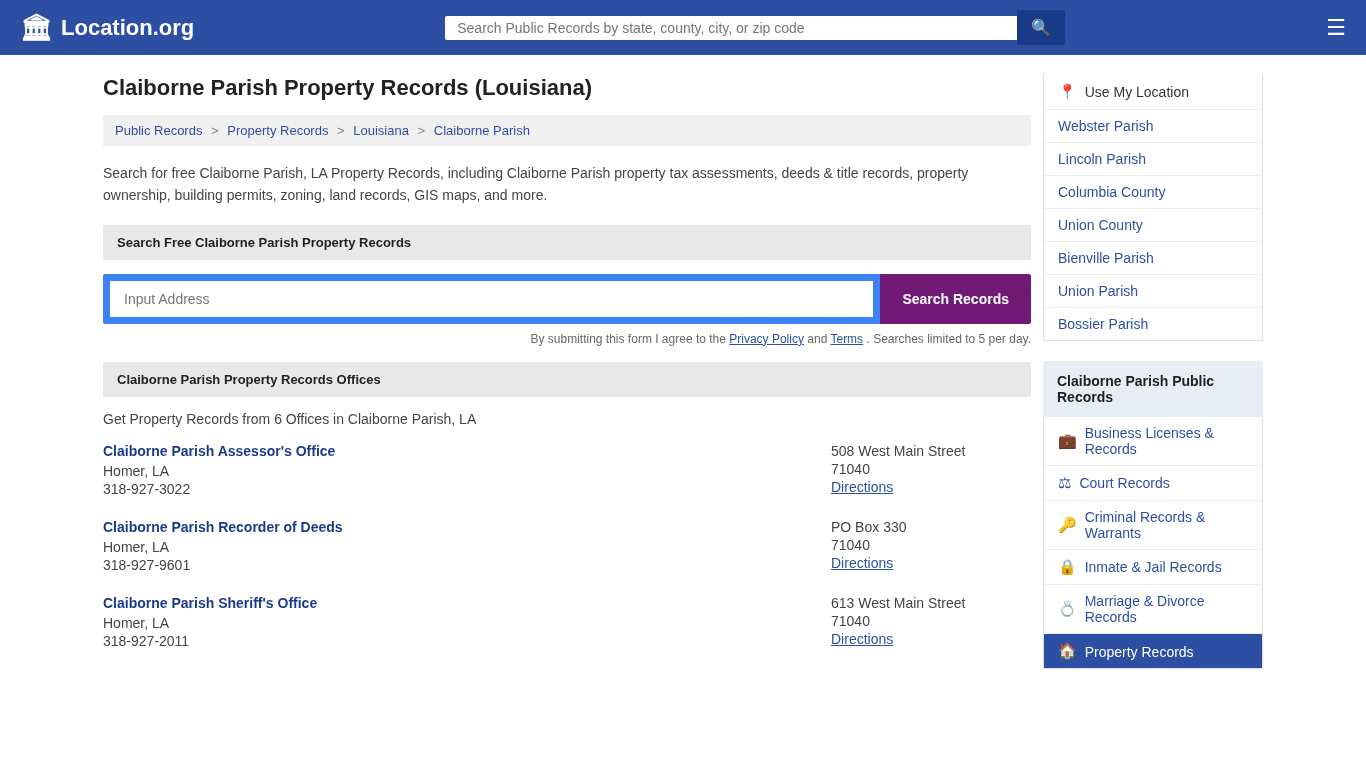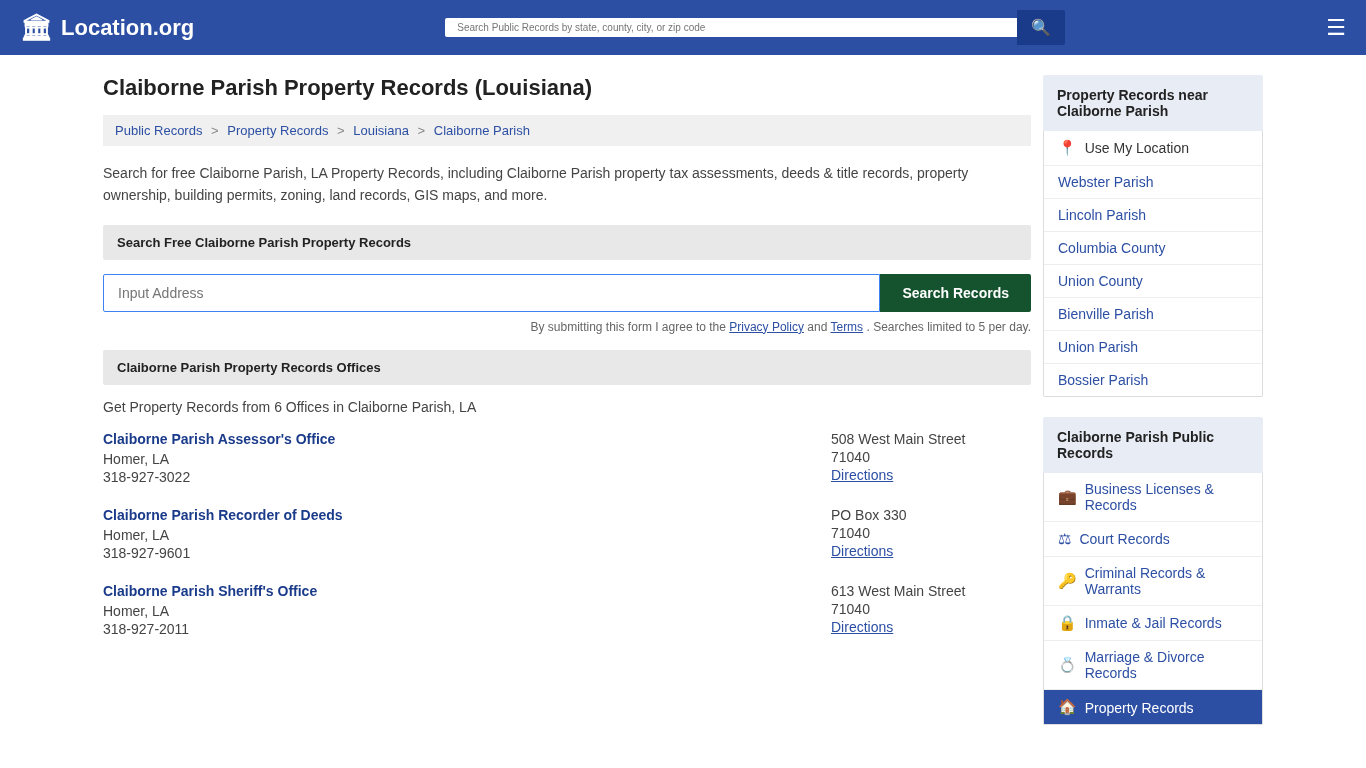--- a/index.html
+++ b/index.html
@@ -28,21 +28,21 @@
     .header-search-area {
       display: flex;
       align-items: center;
       flex: 1;
       max-width: 620px;
       margin: 0 20px;
     }
     .header-search-input {
       flex: 1;
       padding: 4px 12px;
-      font-size: 10px;
+      font-size: 14px;
       border: none;
       outline: none;
       border-radius: 2px 0 0 2px;
     }
     .header-search-btn {
       background: #1a3a8a;
       border: none;
       color: #fff;
       padding: 8px 14px;
       cursor: pointer;
@@ -117,28 +117,28 @@
     }
 
     
     .search-form {
       display: flex;
       margin-bottom: 8px;
     }
     .search-form input {
       flex: 1;
       padding: 10px 14px;
-      border: 1px solid #3b82f6;
+      border: 7px solid #3b82f6;
       font-size: 14px;
       outline: none;
       border-radius: 2px 0 0 2px;
       color: #aaa;
     }
     .search-form button {
-      background: #14532d;
+      background: #701a75;
       color: #fff;
       border: none;
       padding: 0 22px;
       font-size: 14px;
       cursor: pointer;
       border-radius: 0 2px 2px 0;
       font-weight: bold;
     }
     .form-note {
       font-size: 12px;
@@ -329,21 +329,20 @@
       <div class="office-right">
         <div class="office-address">613 West Main Street</div>
         <div class="office-zip">71040</div>
         <a class="office-directions" href="#">Directions</a>
       </div>
     </div>
   </div>
 
   <aside class="sidebar">
 
-    <div class="sidebar-section">Property Records near Claiborne Parish</div>
     <div class="sidebar-list">
       <div class="sidebar-item use-location">
         <span class="loc-icon sidebar-icon">📍</span>
         <span>Use My Location</span>
       </div>
       <div class="sidebar-item">
         <span>Webster Parish</span>
       </div>
       <div class="sidebar-item">
         <span>Lincoln Parish</span>

